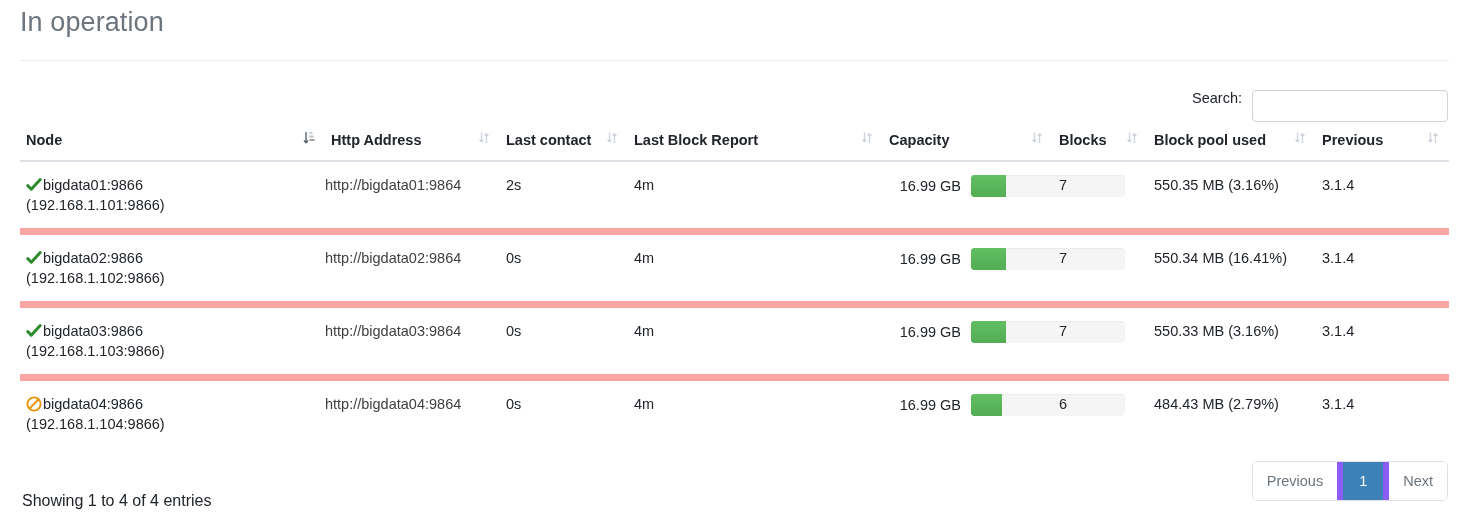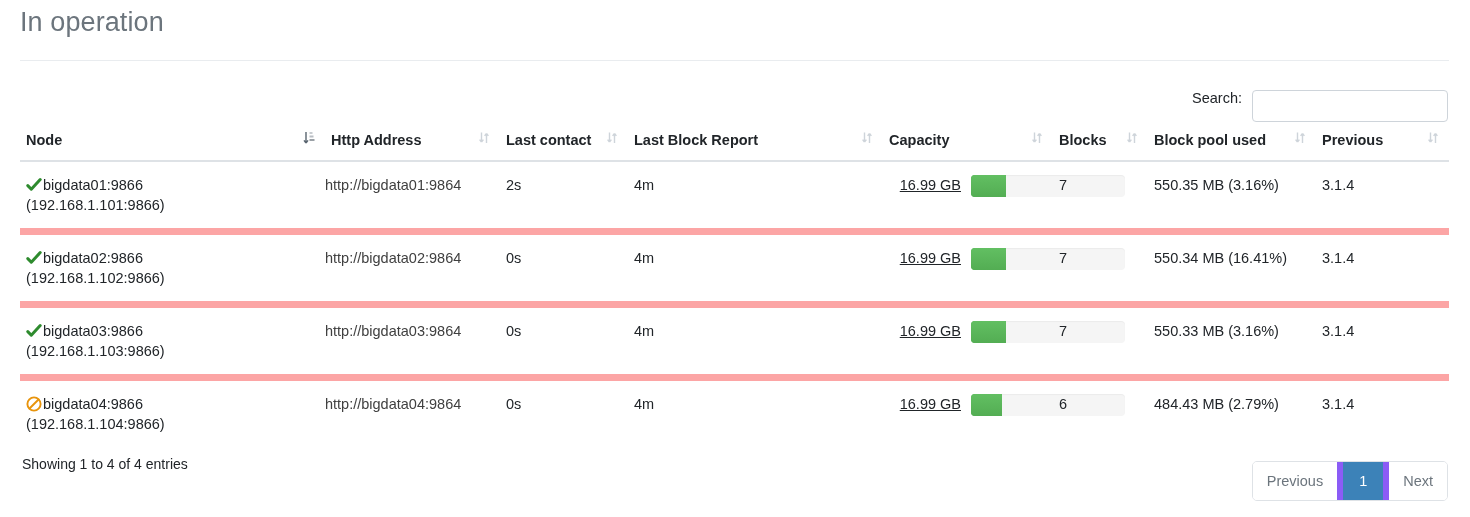--- a/index.html
+++ b/index.html
@@ -197,23 +197,22 @@
 
   .http-link {
     color: #404040;
     text-decoration: none;
     font-size: 14.5px;
   }
 
   
   .cap-wrap {
     display: flex;
-    align-items: flex-start;
+    align-items: center;
     white-space: nowrap;
-    text-decoration: underline;
   }
   .cap-text {
     width: 72px;
     text-align: right;
     margin-right: 10px;
     flex: none;
   }
   .cap-bar {
     width: 154px;
     height: 22px;
@@ -226,22 +225,22 @@
   .cap-bar-fill {
     height: 100%;
     background: #5cb85c;
     background-image: linear-gradient(to bottom, #62bf62, #53ad53);
   }
 
   
   .dt-info {
     position: absolute;
     left: 22px;
-    top: 456px;
-    font-size: 14px;
+    top: 492px;
+    font-size: 16px;
     color: #212529;
   }
   .dt-paginate {
     position: absolute;
     right: 22px;
     top: 461px;
     display: flex;
     border: 1px solid #dee2e6;
     border-radius: 5px;
     overflow: hidden;

